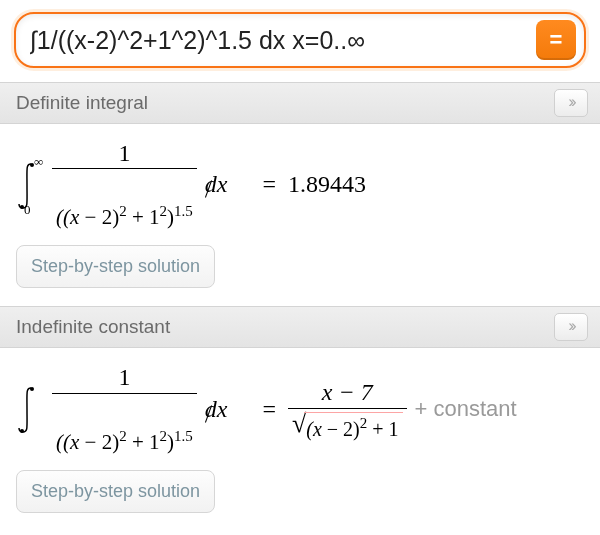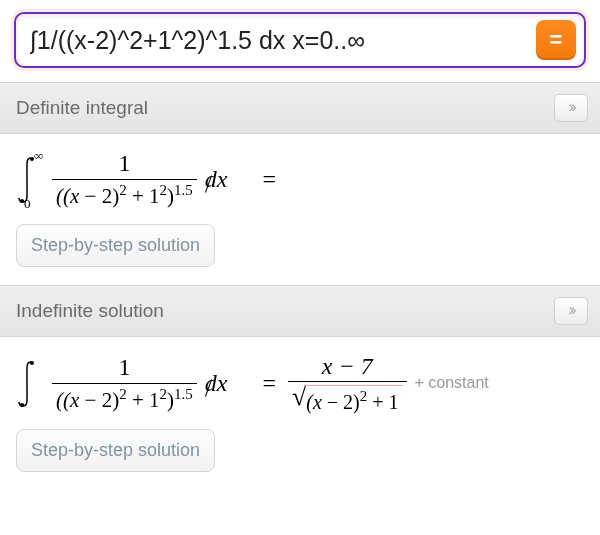--- a/index.html
+++ b/index.html
@@ -10,22 +10,22 @@
     height: 535px;
     font-family: Arial, Helvetica, sans-serif;
     background: #fff;
     color: #333;
   }
   .root { width: 600px; }
 
   
   .input-wrap {
     margin: 12px 14px 14px 14px;
-    border: 2px solid #6d28d9;
-    border-radius: 10px;
+    border: 2px solid #f97316;
+    border-radius: 20px;
     box-shadow: 0 0 0 3px rgba(245,138,31,0.15), inset 0 2px 6px rgba(0,0,0,0.08);
     background: #fff;
     height: 56px;
     display: flex;
     align-items: center;
     padding: 0 8px 0 14px;
   }
   .input-text {
     flex: 1;
     font-size: 25px;
@@ -46,21 +46,21 @@
     font-size: 22px;
     box-shadow: inset 0 -2px 0 rgba(0,0,0,0.12);
     cursor: pointer;
   }
 
   
   .section-header {
     background: linear-gradient(#efefef,#e4e4e4);
     border-top: 1px solid #d4d4d4;
     border-bottom: 1px solid #d4d4d4;
-    height: 52px;
+    height: 42px;
     display: flex;
     align-items: center;
     justify-content: space-between;
     padding: 0 12px 0 16px;
     color: #6b6b6b;
     font-size: 19px;
   }
   .expand-btn {
     width: 34px;
     height: 28px;
@@ -122,21 +122,21 @@
     padding: 0 4px;
     white-space: nowrap;
   }
   .frac .bar {
     align-self: stretch;
     height: 1px;
     background: #000;
     margin: 2px 0;
   }
   .den .exp { font-size: 15px; vertical-align: super; }
-  .denlvl1 { font-size: 21px; }
+  .denlvl1 { font-size: 21px; margin-top: 32px; }
   .dx {
     display:inline-flex;
     align-items:flex-end;
     font-style: italic;
     margin: 0 23px 0 4px;
     position:relative;
   }
   .dx .slash {
     position:absolute;
     left:3px;
@@ -144,21 +144,21 @@
     width:1px;
     background:#000;
     transform:rotate(20deg);
   }
   .eq { margin: 0 8px; font-style: normal; }
   .result { font-style: normal; }
   .constant {
     font-family: Arial, sans-serif;
     font-style: normal;
     color: #9a9a9a;
-    font-size: 16px;
+    font-size: 22px;
     margin-left: 4px;
   }
 
   .sqrt {
     display: inline-flex;
     align-items: flex-start;
   }
   .sqrt .radical { font-size: 26px; line-height: 1; margin-top:-1px; margin-right:-2px;}
   .sqrt .radicand {
     border-top: 1px solid #fca5a5;
@@ -214,26 +214,27 @@
       <span class="bar"></span>
       <span class="den denlvl1">
         <span class="var">((x</span> − 2)<span class="exp">2</span> + 1<span class="exp">2</span>)<span class="exp">1.5</span>
       </span>
     </span>
     <span class="dx">
           <span class="slash"></span>
           <span>dx</span>
         </span>
     <span class="eq">=</span>
+    <span class="result">1.89443</span>
   </div>
   <div class="step-btn">Step-by-step solution</div>
 </div>
 
 <div class="section-header">
-  <span>Indefinite solution</span>
+  <span>Indefinite constant</span>
   <div class="expand-btn">
     <span>››</span>
   </div>
 </div>
 <div class="section-body">
   <div class="math">
     <span class="intsign">
       <svg width="22" height="48" viewBox="0 0 22 48">
             <path d="M15 2 C10 2 11 6 11 24 C11 42 12 46 7 46 C4 46 3 44 3 42" fill="none" stroke="#000" stroke-width="1.5"></path>
             <circle cx="16" cy="3" r="2" fill="#000"></circle>

